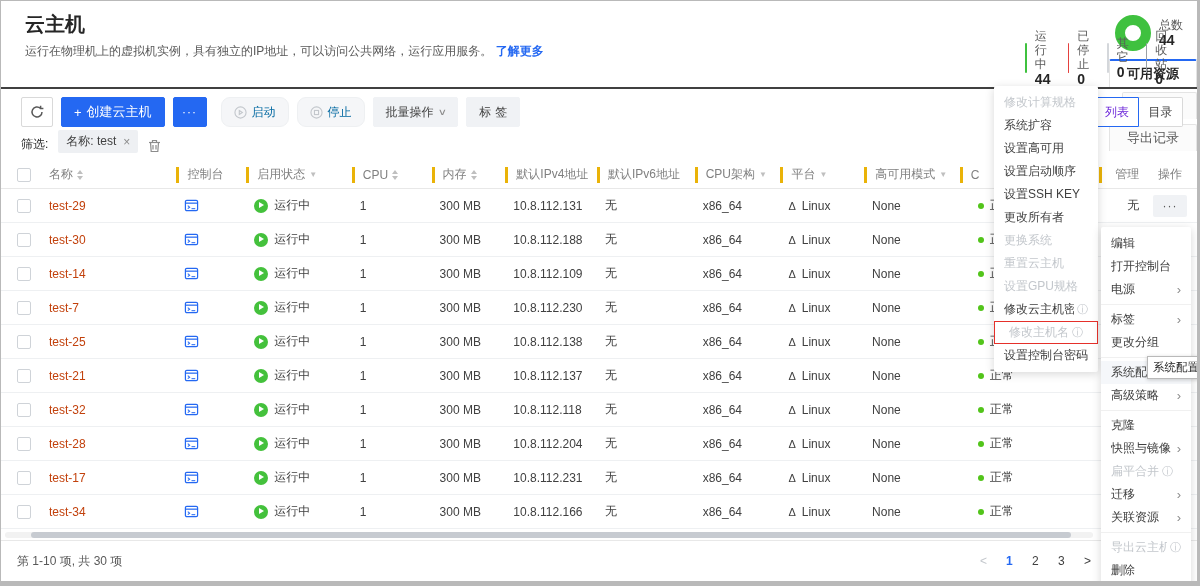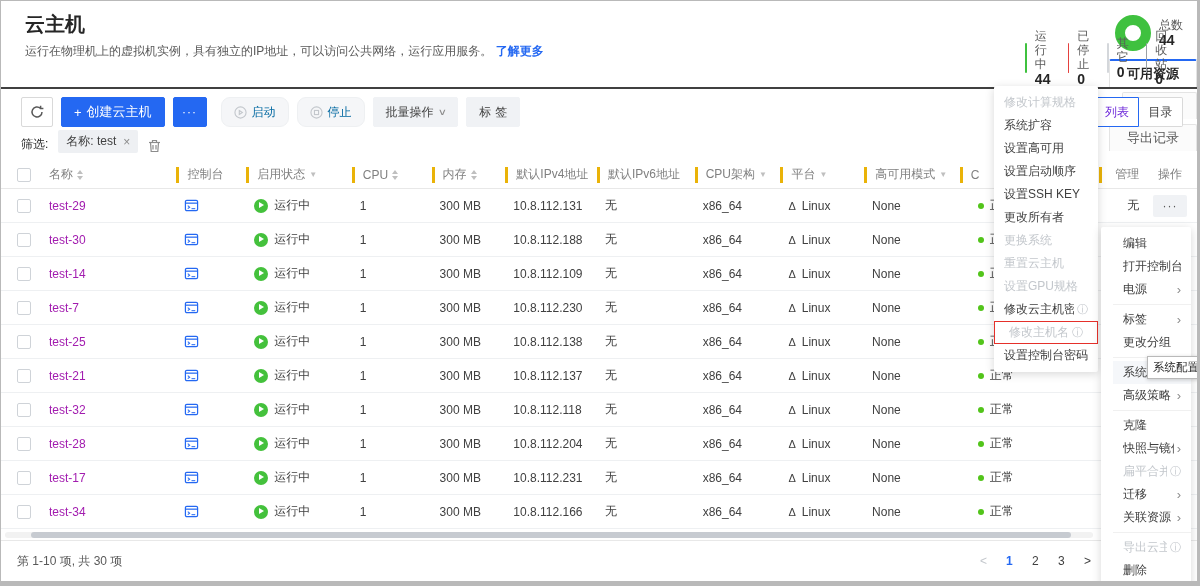--- a/index.html
+++ b/index.html
@@ -65,21 +65,21 @@
   .sorts .dn { border-top:4px solid #bfbfbf; }
   .funnel { color:#bfbfbf; font-size:8px; cursor:pointer; }
   .row { display:flex; align-items:center; height:34px; border-bottom:1px solid #eef0f2; }
   .td { padding-left:8px; white-space:nowrap; overflow:hidden; display:flex; align-items:center; gap:6px; color:#404040; }
   .c-check{width:40px; padding-left:16px} .c-name{width:136px} .c-console{width:70px} .c-state{width:106px}
   .c-cpu{width:80px} .c-mem{width:74px} .c-ipv4{width:92px} .c-ipv6{width:98px} .c-arch{width:86px}
   .c-plat{width:84px} .c-ha{width:96px} .c-health{width:140px} .c-mgmt{width:44px; justify-content:flex-end; padding-right:4px}
   .c-op{width:54px; justify-content:center; padding-left:0}
   .td.c-health{padding-left:18px}
   .cb { width:14px; height:14px; border:1px solid #cfd3d8; border-radius:2px; background:#fff; cursor:pointer; }
-  .vmname { color:#a21caf; cursor:pointer; }
+  .vmname { color:#c2410c; cursor:pointer; }
   .runic { width:14px; height:14px; border-radius:50%; background:#44c13c; position:relative; flex:none; }
   .runic::after { content:""; position:absolute; left:5px; top:3.5px; border-left:5px solid #fff;
     border-top:3.5px solid transparent; border-bottom:3.5px solid transparent; }
   .dot { width:6px; height:6px; border-radius:50%; background:#52c41a; flex:none; }
   .plat-ic { color:#404040; font-size:11px; }
   .dots-btn { background:#f0f2f5; border:none; border-radius:2px; width:34px; height:22px; color:#595959;
     letter-spacing:1px; cursor:pointer; font-size:12px; line-height:10px; }
 
   
   .hscroll-track { position:absolute; left:4px; top:531px; width:1088px; height:6px; background:#f2f2f2; border-radius:3px; }
@@ -90,21 +90,21 @@
   .pg { min-width:22px; height:24px; display:flex; align-items:center; justify-content:center; cursor:pointer; color:#404040; }
   .pg.on { color:#2468f2; font-weight:700; }
   .pg.arrow-dis { color:#c3c7cc; }
   .psize { border:1px solid #d9d9d9; border-radius:2px; height:26px; display:flex; align-items:center; gap:6px;
     padding:0 8px; margin-left:6px; cursor:pointer; color:#404040; background:#fff; }
 
   
   .menu { position:absolute; background:#fff; border-radius:2px; box-shadow:0 2px 10px rgba(0,0,0,.16);
     padding:5px 0; z-index:20; }
   .menu-sub { left:993px; top:85px; width:104px; }
-  .menu-main { left:1100px; top:226px; width:90px;padding-left:12px; }
+  .menu-main { left:1100px; top:226px; width:90px; }
   .mi { height:23px; display:flex; align-items:center; padding:0 10px; gap:3px; cursor:pointer; color:#404040; white-space:nowrap; }
   .mi .lab { overflow:hidden; }
   .mi .arr { margin-left:auto; color:#8c8c8c; font-size:13px; }
   .mi .info { color:#c3c7cc; font-size:11px; }
   .mi.dis { color:#c3c7cc; cursor:not-allowed; }
   .mi.hov { background:#f5f7fa; }
   .mi.hl { box-shadow:inset 0 0 0 1px #e5302a;justify-content:center; }
   .mdiv { border-top:1px solid #f0f0f0; margin:3px 0; }
   .tooltip { position:absolute; left:1146px; top:355px; z-index:30; background:#fff; border:1px solid #b9b9b9;
     box-shadow:0 1px 4px rgba(0,0,0,.2); padding:3px 5px; font-size:11.5px; color:#262626; white-space:nowrap; }

